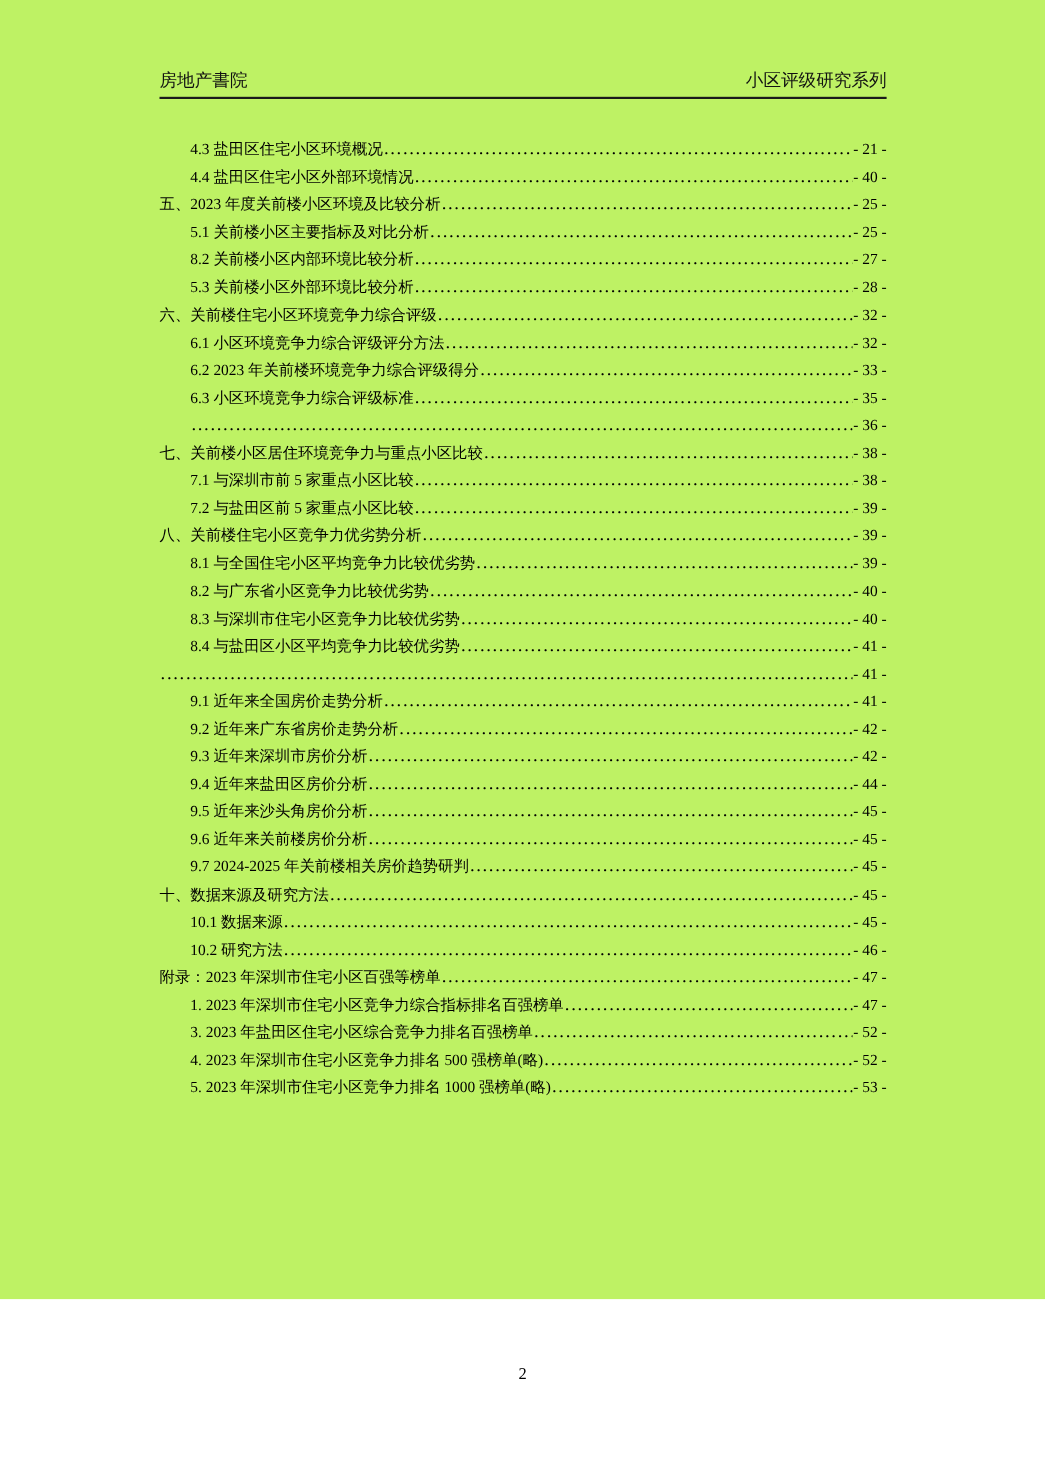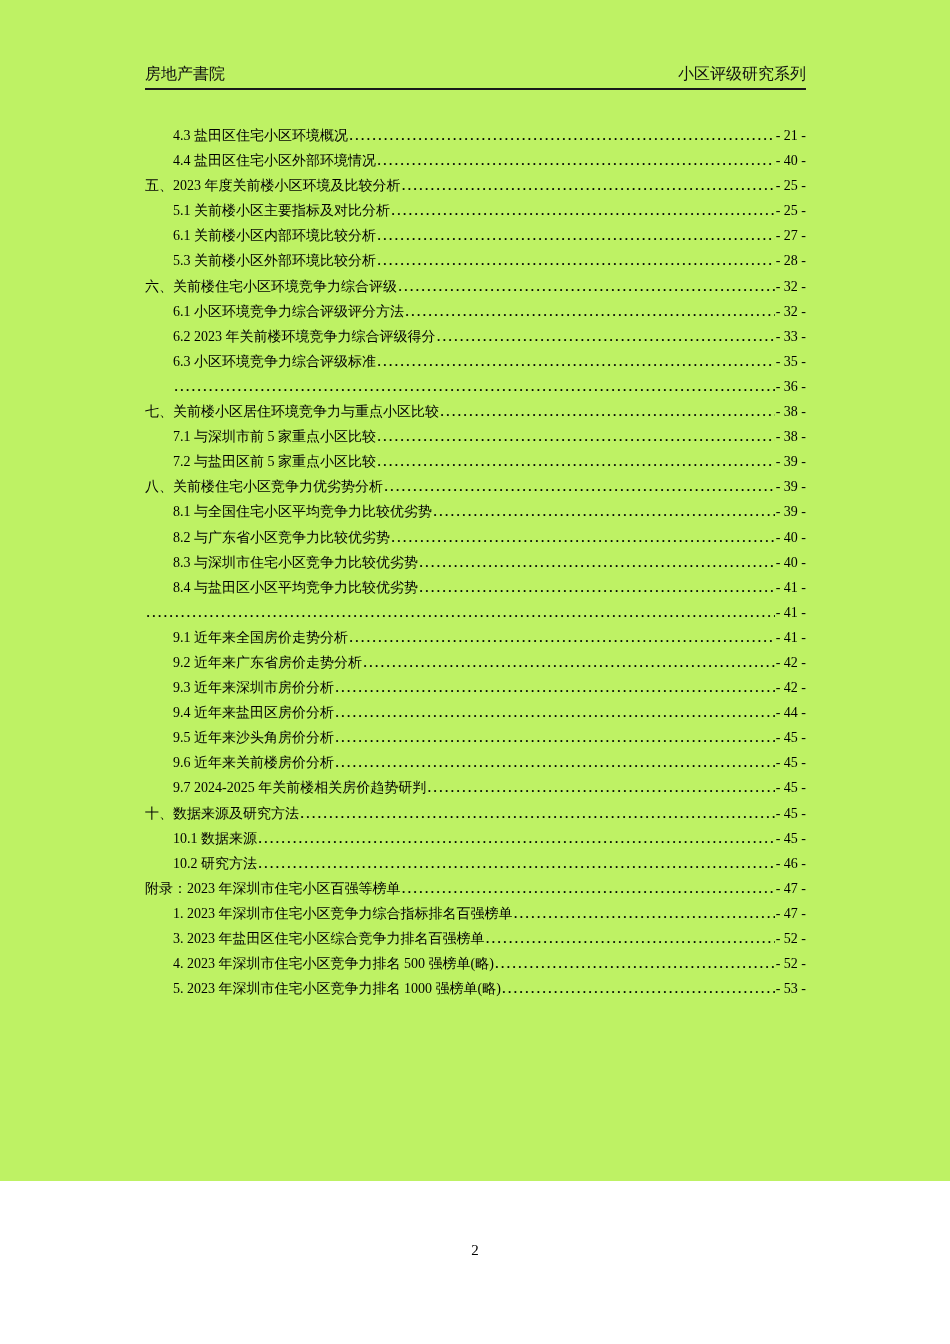--- a/index.html
+++ b/index.html
@@ -109,21 +109,21 @@
       <span class="toc-label">五、2023 年度关前楼小区环境及比较分析</span>
       <span class="dot-leader"></span>
       <span class="toc-page">- 25 -</span>
     </div>
       <div class="toc-row lvl2">
       <span class="toc-label">5.1 关前楼小区主要指标及对比分析</span>
       <span class="dot-leader"></span>
       <span class="toc-page">- 25 -</span>
     </div>
       <div class="toc-row lvl2">
-      <span class="toc-label">6.1 关前楼小区内部环境比较分析</span>
+      <span class="toc-label">8.2 关前楼小区内部环境比较分析</span>
       <span class="dot-leader"></span>
       <span class="toc-page">- 27 -</span>
     </div>
       <div class="toc-row lvl2">
       <span class="toc-label">5.3 关前楼小区外部环境比较分析</span>
       <span class="dot-leader"></span>
       <span class="toc-page">- 28 -</span>
     </div>
       <div class="toc-row lvl1">
       <span class="toc-label">六、关前楼住宅小区环境竞争力综合评级</span>

